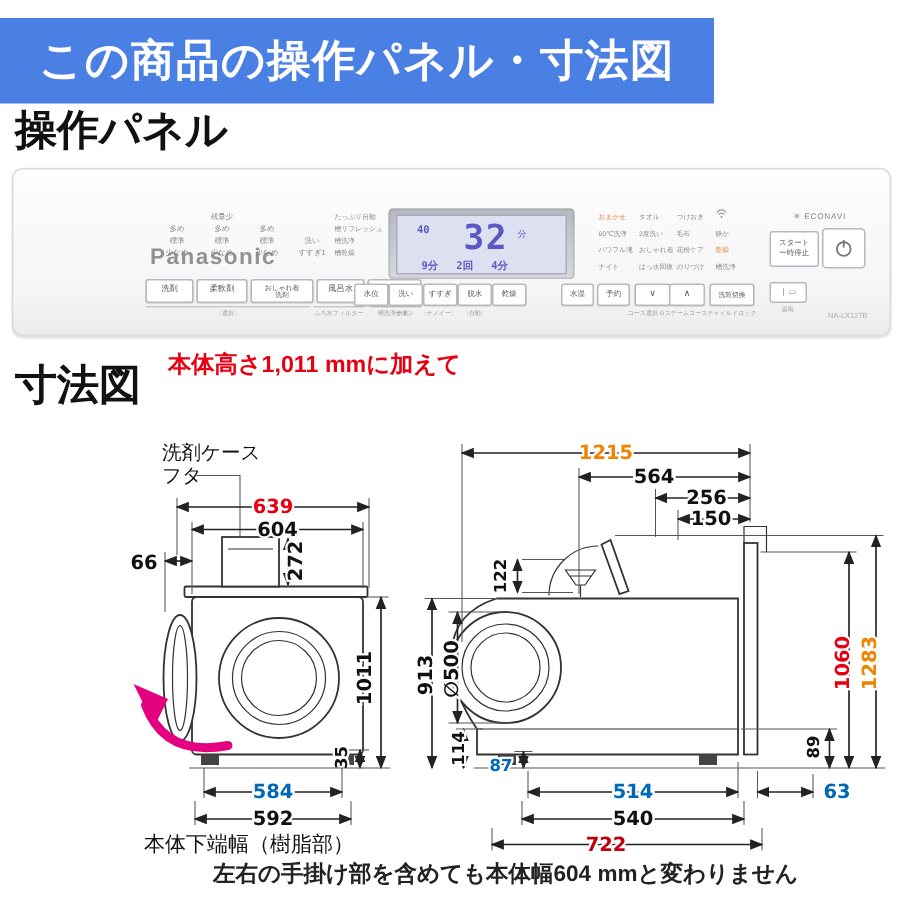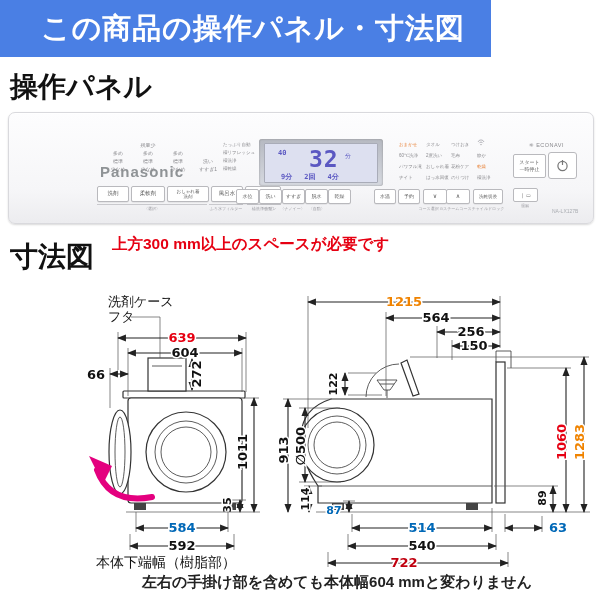--- a/index.html
+++ b/index.html
@@ -1,20 +1,20 @@
 <!DOCTYPE html>
 <html><head>
 <meta charset="utf-8">
 <style>
   html,body{margin:0;padding:0;}
   body{width:600px;height:600px;position:relative;background:#fff;overflow:hidden;
        font-family:"Liberation Sans","DejaVu Sans",sans-serif;color:#111;}
   .abs{position:absolute;}
   
-  .hdr{left:0;top:0;width:476px;height:57px;background:#4a7fe4;display:flex;align-items:center;justify-content:center;padding-left:15px;}
+  .hdr{left:0;top:12px;width:476px;height:57px;background:#4a7fe4;display:flex;align-items:center;justify-content:center;}
   .hdr-t{color:#fff;font-size:29px;font-weight:bold;letter-spacing:1px;}
   .sec-h{font-size:28px;font-weight:600;color:#111;}
   
   .note{left:112px;top:233px;color:#e60012;font-size:15.5px;font-weight:bold;line-height:22px;}
   
   .fnote{left:0;top:573px;width:600px;text-align:center;font-size:15px;font-weight:600;color:#222;margin-left:37px;}
   
   .panel{left:8px;top:112px;width:584px;height:110px;border-radius:7px;
          background:linear-gradient(180deg,#fdfdfe 0%,#f6f6f8 70%,#ececef 100%);
          border:1px solid #d9d9dd;box-shadow:0 1px 2px rgba(0,0,0,.15), inset 0 1px 0 #fff;}
@@ -160,21 +160,21 @@
     </svg>
   </div>
   <div class="sbtn">❘ ▭</div>
   <div class="cap" style="left:506px;top:89px;width:20px;border-top:none;">温風</div>
   <div class="model">NA-LX127B</div>
 </div>
 
 <div class="abs sec-h" style="left:10px;top:238px;">寸法図</div>
 
 <div class="abs note">
-  <div>上方300 mm以上のスペースが必要です</div>
+  <div>本体高さ1,011 mmに加えて</div>
 </div>
 
 <svg class="abs" style="left:0;top:0;" width="600" height="600" viewBox="0 0 600 600">
   <defs>
     <marker id="ah" viewBox="0 0 10 10" refX="9" refY="5" markerWidth="8" markerHeight="8" orient="auto-start-reverse">
       <path d="M0,1 L10,5 L0,9 z" fill="#222"></path>
     </marker>
   </defs>
 
   <g>

